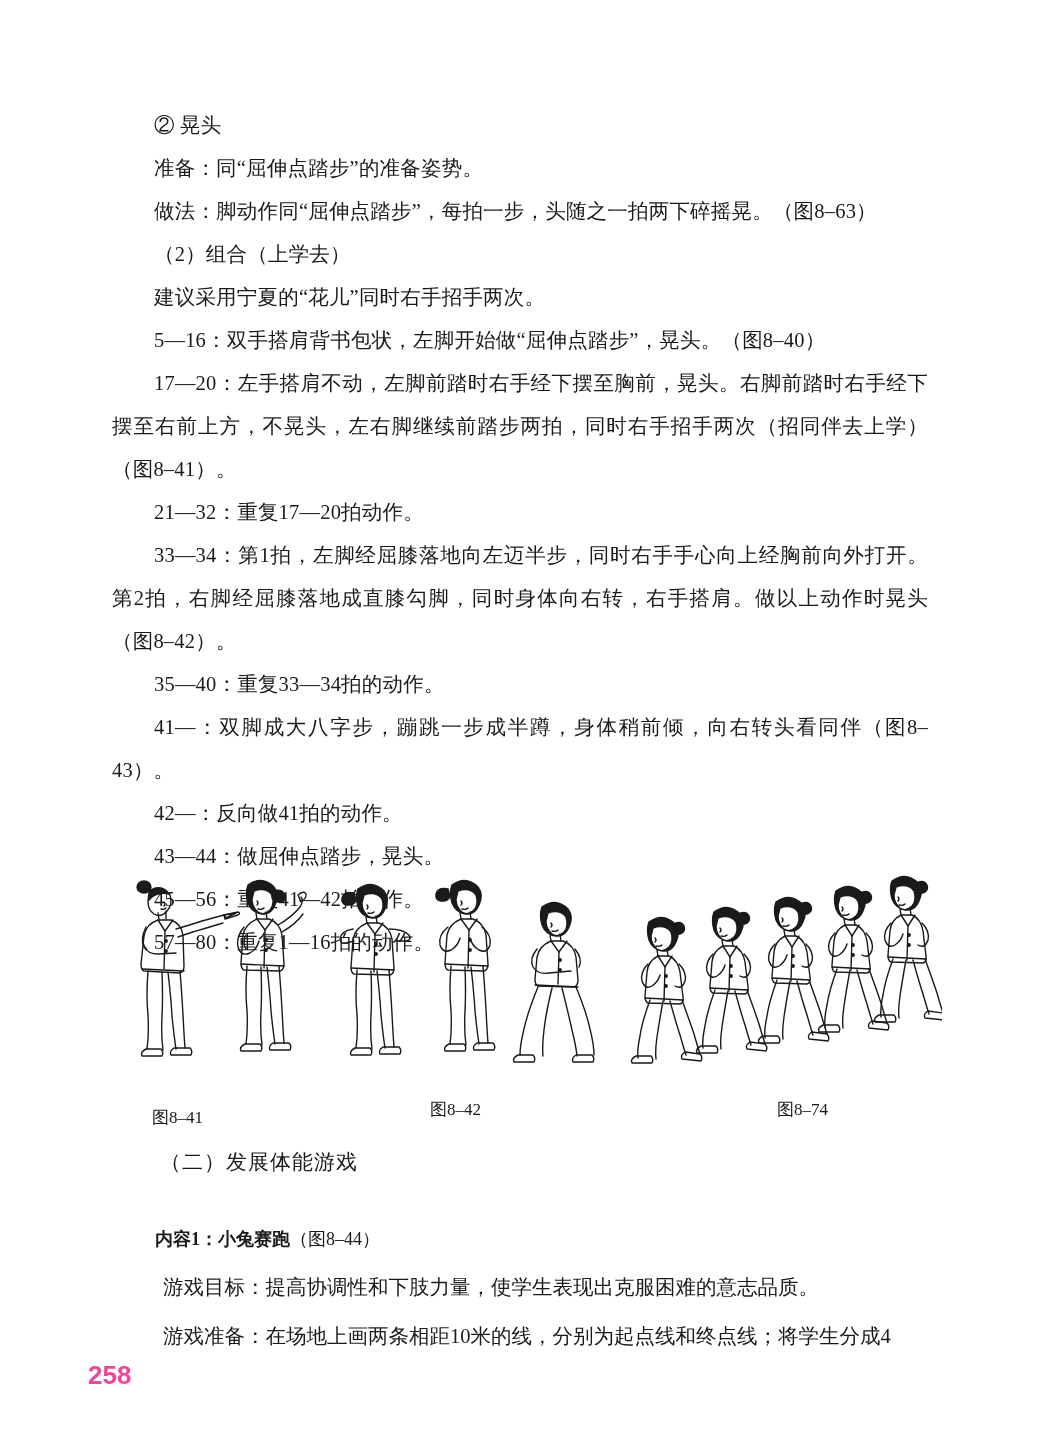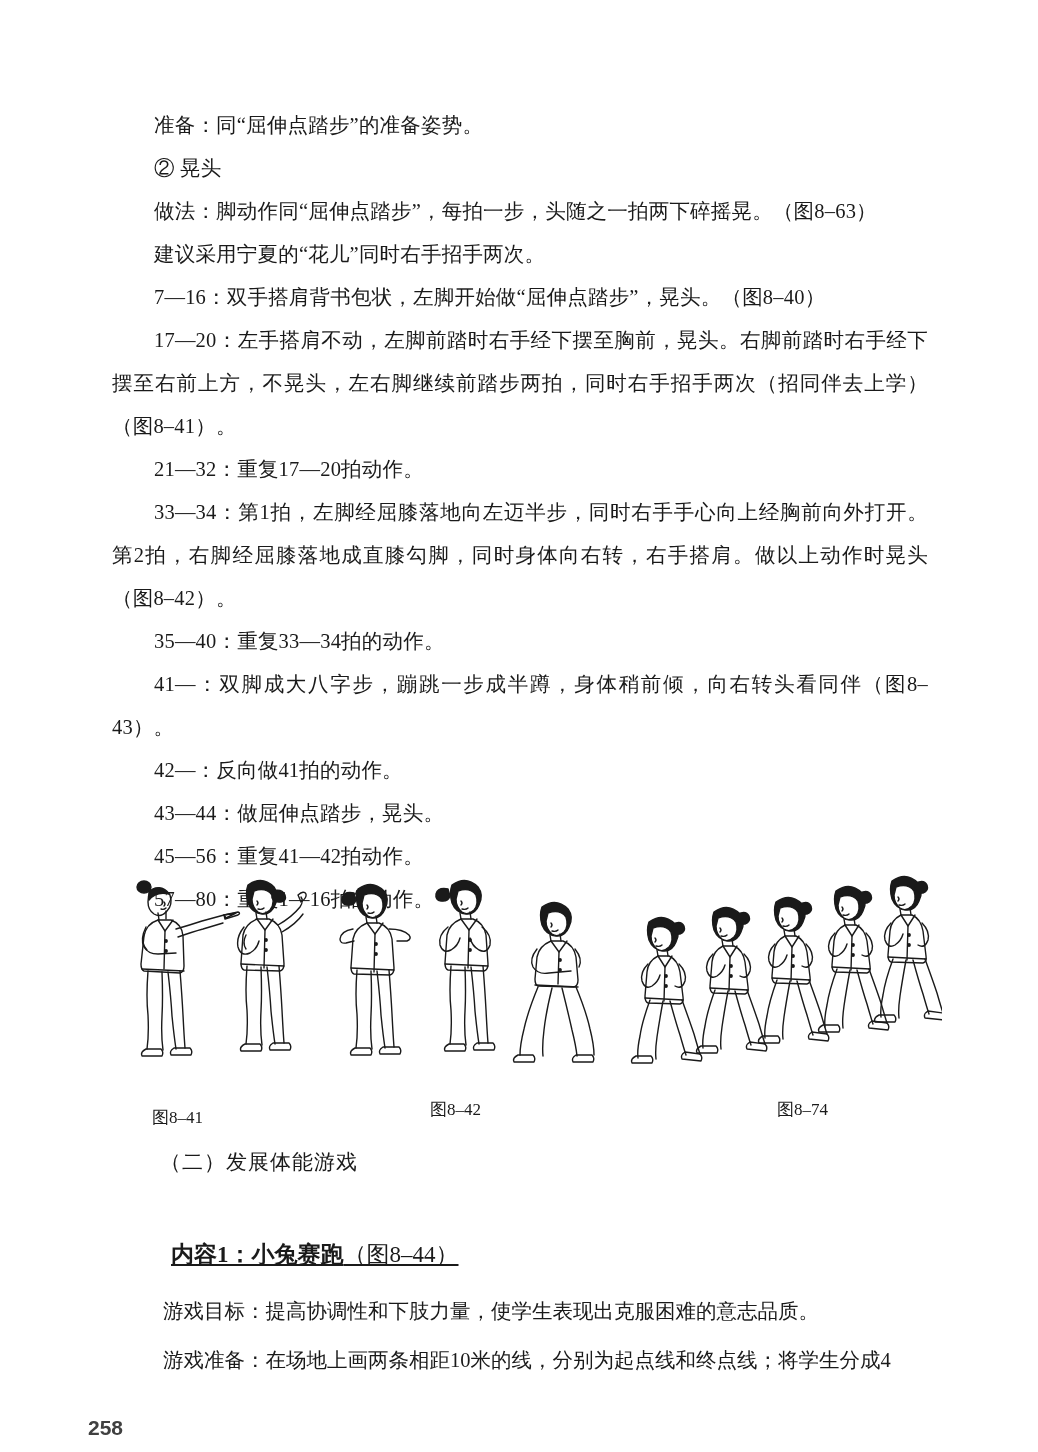--- a/index.html
+++ b/index.html
@@ -68,61 +68,61 @@
     font-family: "Liberation Serif", "DejaVu Serif", serif;
     letter-spacing: 1px;
   }
   .subsection {
     position: absolute;
     left: 155px;
     top: 1219px;
     width: 790px;
   }
   .sub-title {
-    font-size: 23px;
+    font-size: 18px;
     font-weight: bold;
     line-height: 40px;
-    margin: 16px;
-    text-decoration: underline;
+    margin: 0;
   }
   .sub-title .thin {
     font-weight: normal;
   }
   .sub-para {
     font-size: 20.5px;
     line-height: 41px;
     margin: 8px;
     text-indent: 0;
     text-align: justify;
     text-justify: inter-ideograph;
   }
   .page-number {
     position: absolute;
     left: 88px;
-    top: 1416px;
-    font-size: 21px;
+    top: 1360px;
+    font-size: 26px;
     font-family: "Liberation Sans", sans-serif;
     font-weight: bold;
-    color: #404040;
+    color: #ec4899;
   }
   svg.figure-art {
     display: block;
   }
 </style>
 </head>
 <body>
 
 <div class="page">
 
   <div class="content">
+    <p class="para indent">② 晃头</p>
     <p class="para indent">准备：同“屈伸点踏步”的准备姿势。</p>
-    <p class="para indent">② 晃头</p>
     <p class="para indent">做法：脚动作同“屈伸点踏步”，每拍一步，头随之一拍两下碎摇晃。（图8–63）</p>
+    <p class="para indent">（2）组合（上学去）</p>
     <p class="para indent">建议采用宁夏的“花儿”同时右手招手两次。</p>
-    <p class="para indent">7—16：双手搭肩背书包状，左脚开始做“屈伸点踏步”，晃头。（图8–40）</p>
+    <p class="para indent">5—16：双手搭肩背书包状，左脚开始做“屈伸点踏步”，晃头。（图8–40）</p>
     <p class="para indent">17—20：左手搭肩不动，左脚前踏时右手经下摆至胸前，晃头。右脚前踏时右手经下摆至右前上方，不晃头，左右脚继续前踏步两拍，同时右手招手两次（招同伴去上学）（图8–41）。</p>
     <p class="para indent">21—32：重复17—20拍动作。</p>
     <p class="para indent">33—34：第1拍，左脚经屈膝落地向左迈半步，同时右手手心向上经胸前向外打开。第2拍，右脚经屈膝落地成直膝勾脚，同时身体向右转，右手搭肩。做以上动作时晃头（图8–42）。</p>
     <p class="para indent">35—40：重复33—34拍的动作。</p>
     <p class="para indent">41—：双脚成大八字步，蹦跳一步成半蹲，身体稍前倾，向右转头看同伴（图8–43）。</p>
     <p class="para indent">42—：反向做41拍的动作。</p>
     <p class="para indent">43—44：做屈伸点踏步，晃头。</p>
     <p class="para indent">45—56：重复41—42拍动作。</p>
     <p class="para indent">57—80：重复1—16拍的动作。</p>
   </div>

